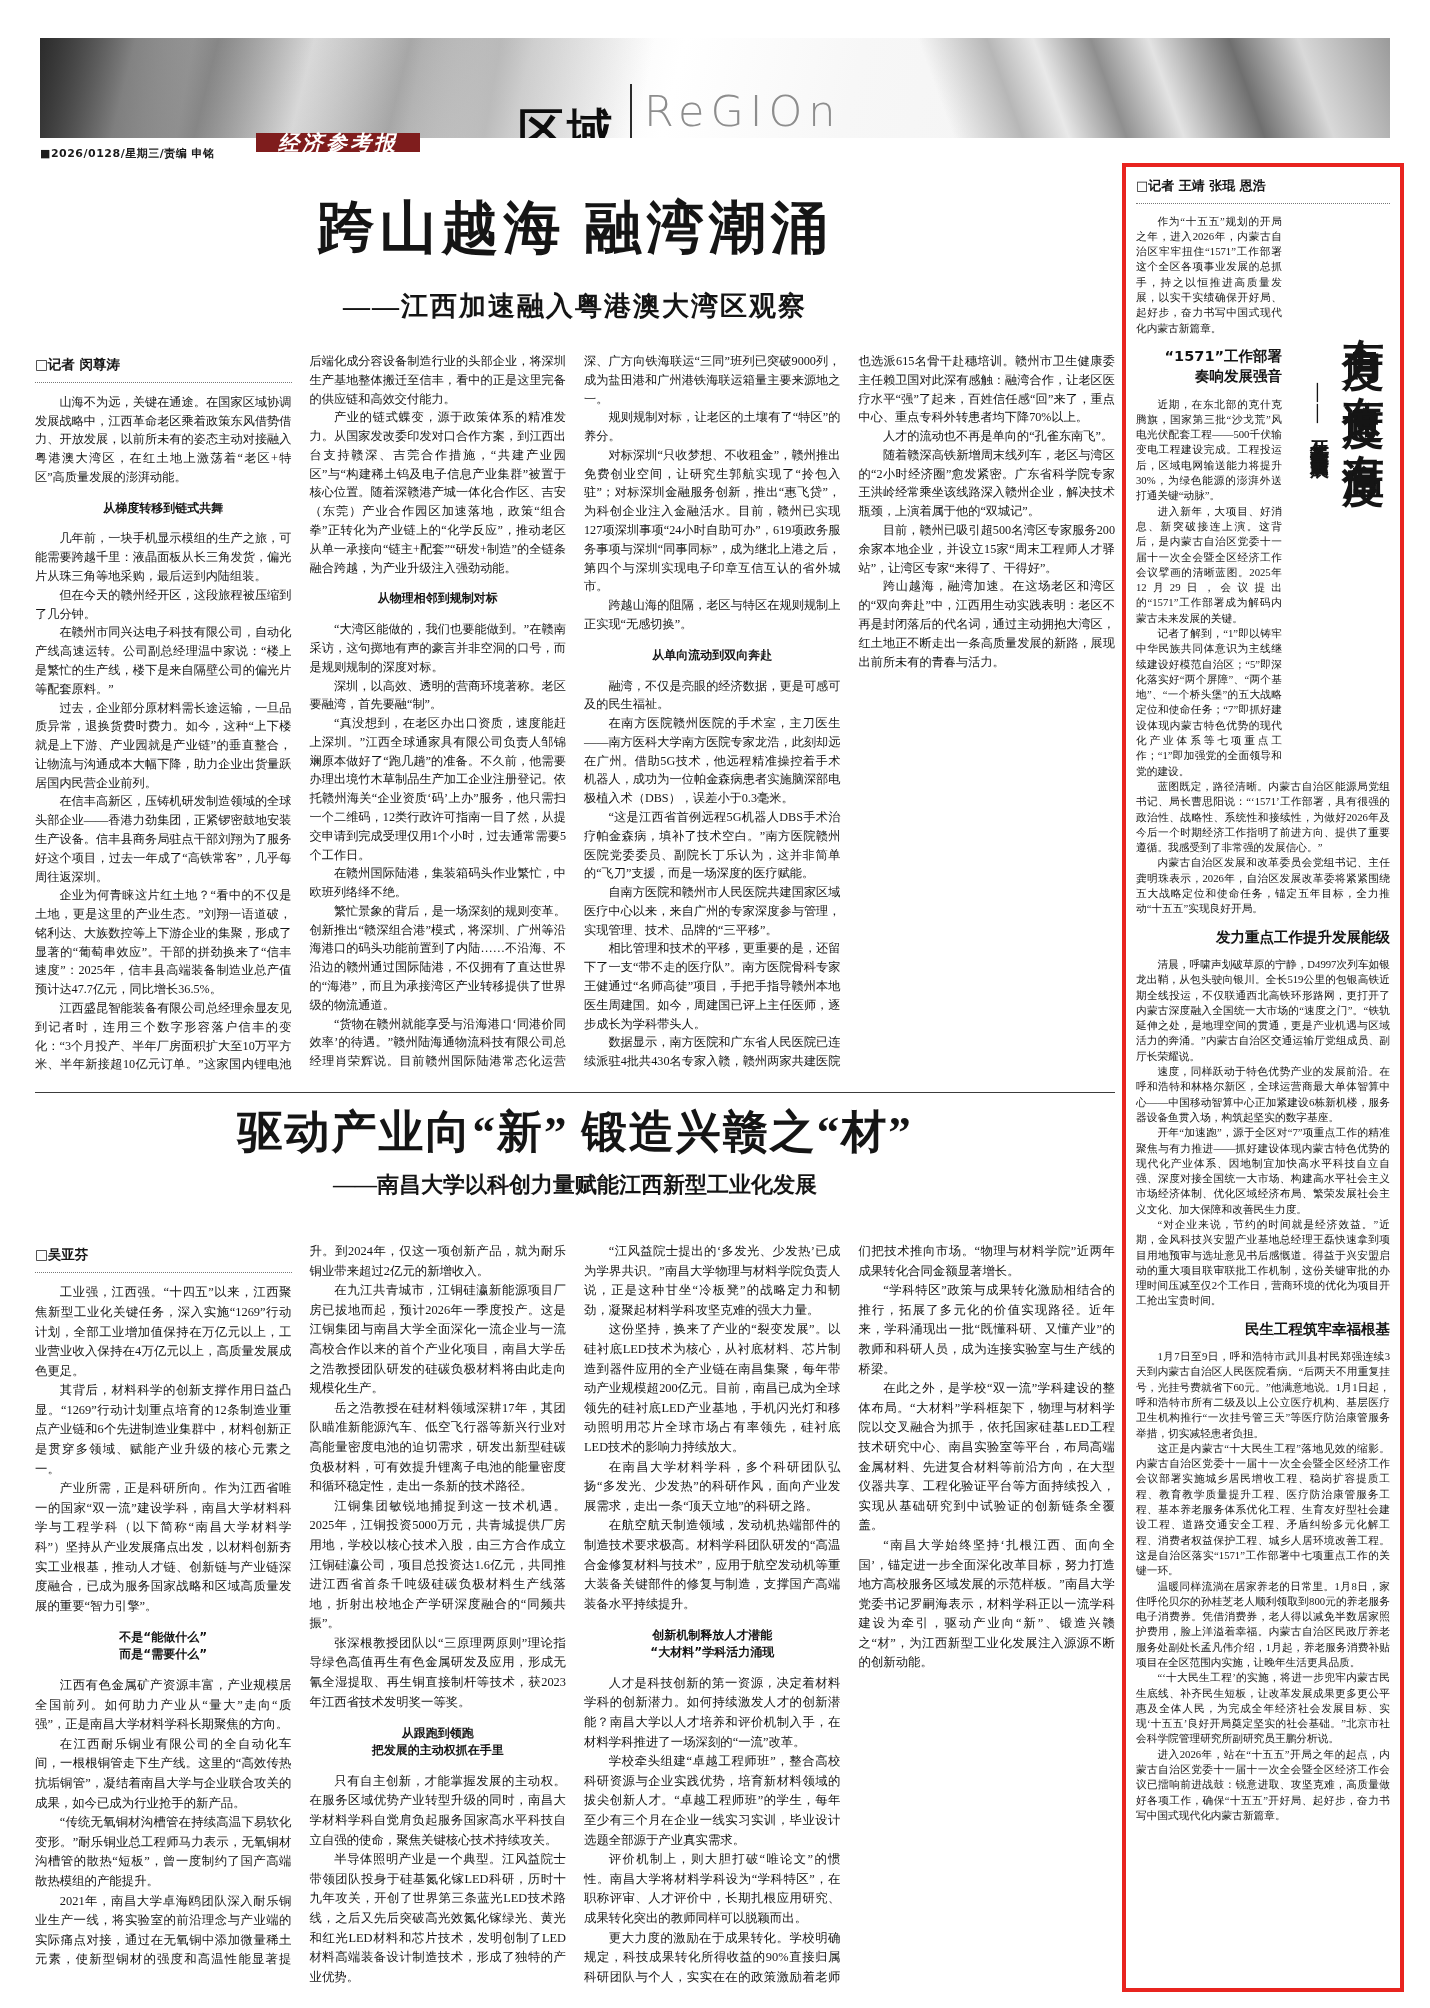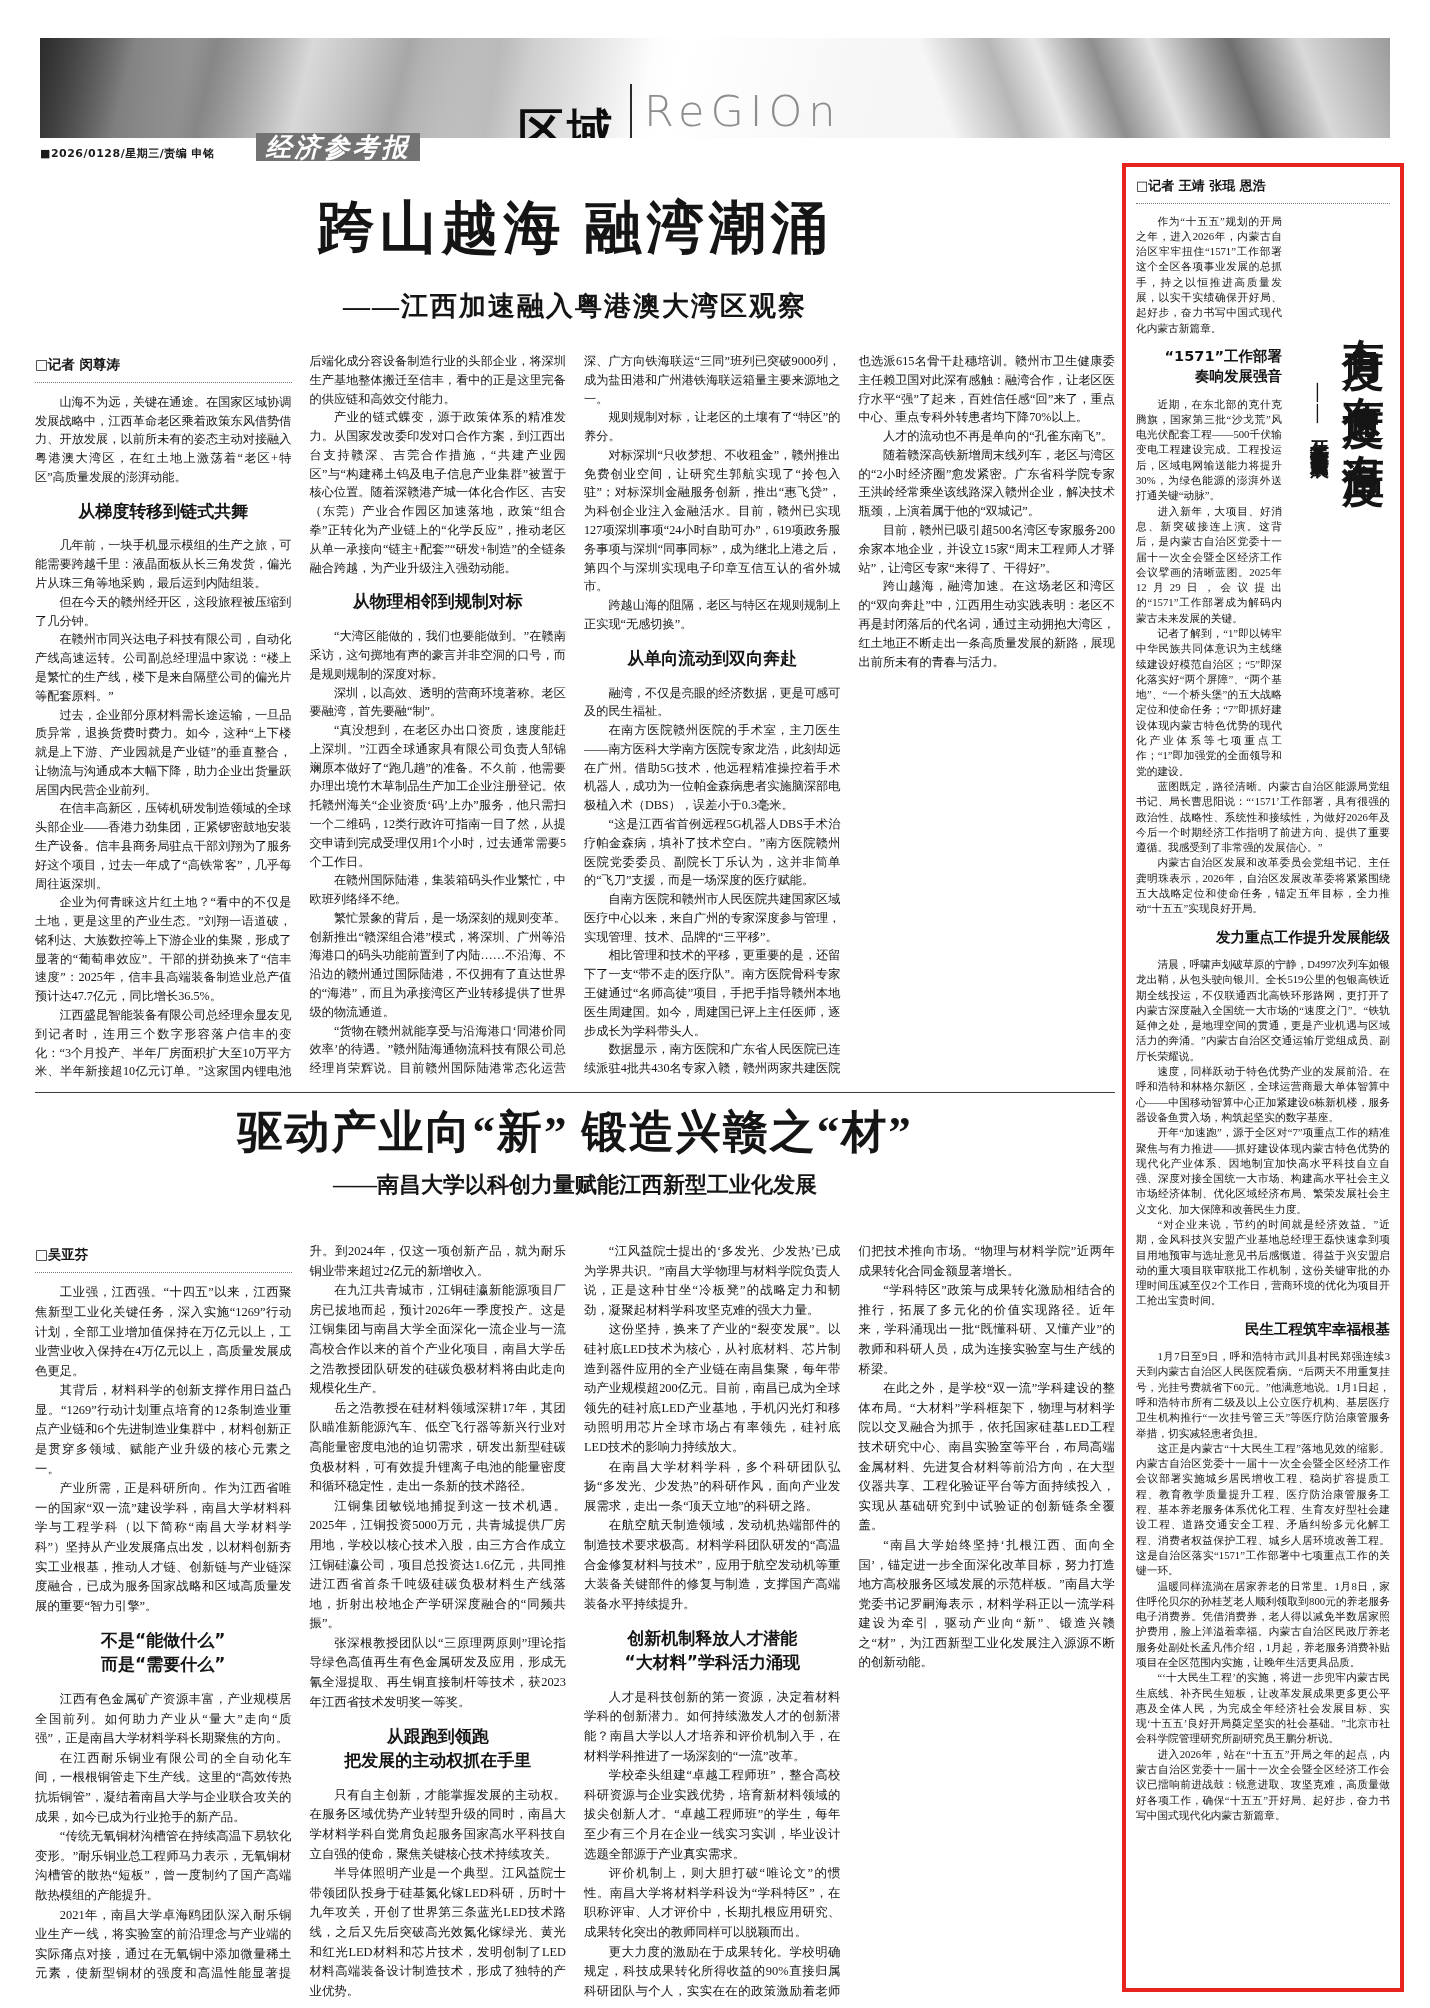--- a/index.html
+++ b/index.html
@@ -12,22 +12,22 @@
   .streak-left{position:absolute;left:0;top:0;width:62%;height:100%;
           background:linear-gradient(100deg,rgba(35,35,35,.88) 0%,rgba(120,120,120,.35) 18%,rgba(245,245,245,0) 45%,rgba(140,140,140,.45) 54%,rgba(255,255,255,0) 72%);}
   .streak-right{position:absolute;right:0;top:0;width:40%;height:100%;
           background:linear-gradient(70deg,rgba(255,255,255,0) 18%,#b7b7b7 30%,#e9e9e9 38%,#8f8f8f 48%,#e3e3e3 58%,#6f6f6f 72%,#d9d9d9 84%,#9a9a9a 100%);}
   .section-cn{position:absolute;left:478px;top:62px;font-size:46px;font-weight:bold;letter-spacing:3px;color:#0d0d0d;}
   .divider-v{position:absolute;left:590px;top:46px;width:2px;height:88px;background:#2b2b2b;}
   .section-en{position:absolute;left:604px;top:48px;font-family:"DejaVu Sans",sans-serif;
           font-size:43px;font-weight:200;color:#8d8d8d;letter-spacing:6px;}
   .dateline{position:absolute;left:40px;top:146px;font-family:"DejaVu Sans",sans-serif;
           font-size:11px;font-weight:bold;color:#1a1a1a;letter-spacing:.5px;}
-  .masthead{position:absolute;left:256px;top:133px;width:164px;height:28px;background:#737373;color:#fff;
-          display:flex;align-items:center;justify-content:center;font-size:26px;font-weight:bold;
+  .masthead{position:absolute;left:256px;top:133px;width:164px;height:19px;background:#7f1d1d;color:#fff;
+          display:flex;align-items:center;justify-content:center;font-size:21px;font-weight:bold;
           font-style:italic;letter-spacing:3px;}
 
   
   .a1-head{position:absolute;left:35px;top:190px;width:1080px;text-align:center;
           font-size:57px;font-weight:bold;letter-spacing:5px;}
   .a1-sub{position:absolute;left:35px;top:288px;width:1080px;text-align:center;
           font-size:27px;font-weight:bold;letter-spacing:2px;}
   .a1-body{position:absolute;left:35px;top:352px;width:1080px;height:730px;
           column-count:4;column-gap:18px;column-fill:auto;
           font-size:12.2px;line-height:1.54;text-align:justify;overflow:hidden;}
@@ -39,21 +39,21 @@
           font-size:45px;font-weight:bold;letter-spacing:2px;font-family:Liberation Serif, serif;}
   .a2-sub{position:absolute;left:35px;top:1170px;width:1080px;text-align:center;
           font-size:22px;font-weight:bold;}
   .a2-body{position:absolute;left:35px;top:1222px;width:1080px;height:762px;
           column-count:4;column-gap:18px;column-fill:auto;
           font-size:12.4px;line-height:1.58;text-align:justify;overflow:hidden;margin-top:20px;}
 
   .para{margin:0;text-indent:2em;}
   .byline{font-family:"DejaVu Sans",sans-serif;font-weight:bold;font-size:13.5px;
           padding:2px 0 7px;border-bottom:1px dotted #777;margin:0 0 10px;text-indent:0;}
-  .subhead{font-family:"DejaVu Sans",sans-serif;font-weight:bold;font-size:17px;
+  .subhead{font-family:"DejaVu Sans",sans-serif;font-weight:bold;font-size:12px;
           text-align:center;margin:13px 0;line-height:1.4;text-indent:0;}
 
   
   .red-box{position:absolute;left:1122px;top:163px;width:282px;height:1829px;box-sizing:border-box;
           border:4px solid #e8241f;padding:8px 10px;overflow:hidden;background:#fff;}
   .red-flow{font-size:10.7px;line-height:1.43;text-align:justify;}
   .red-flow .byline{font-size:13px;}
   .red-flow .subhead{font-size:14.5px;margin:10px 0;text-align:right;}
   .vhead{float:right;width:102px;height:560px;margin:12px 0 8px 6px;writing-mode:vertical-rl;}
   .vtitle{font-size:42px;font-weight:bold;letter-spacing:4px;line-height:1.3;padding-top:118px;}

